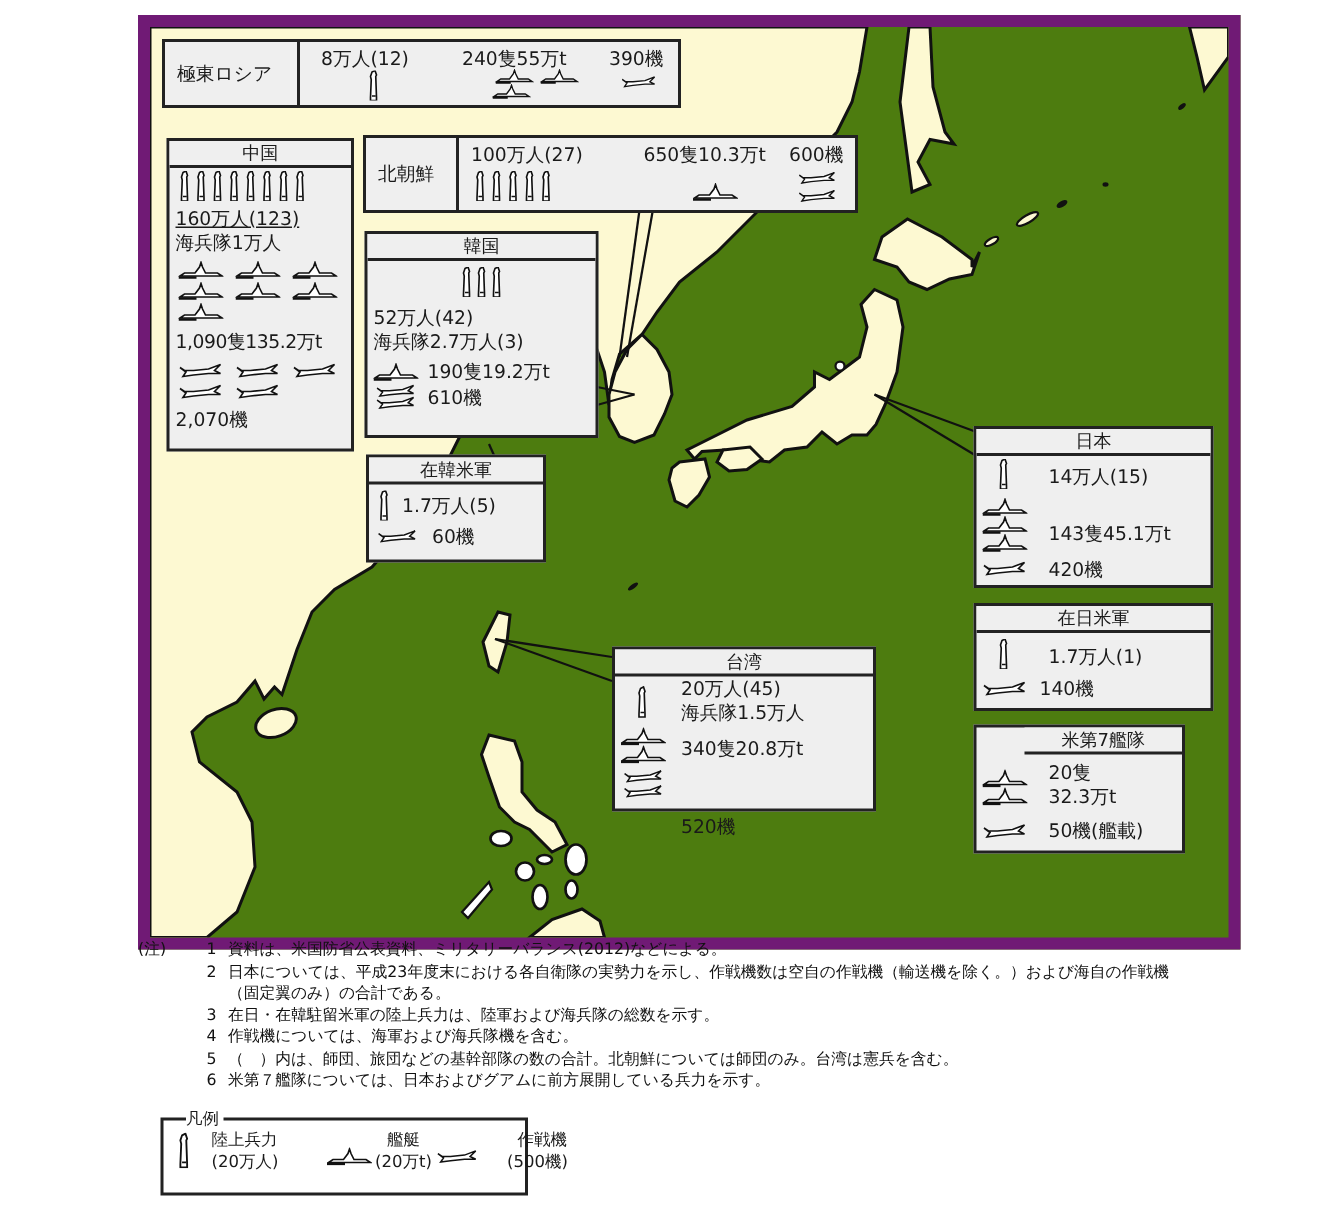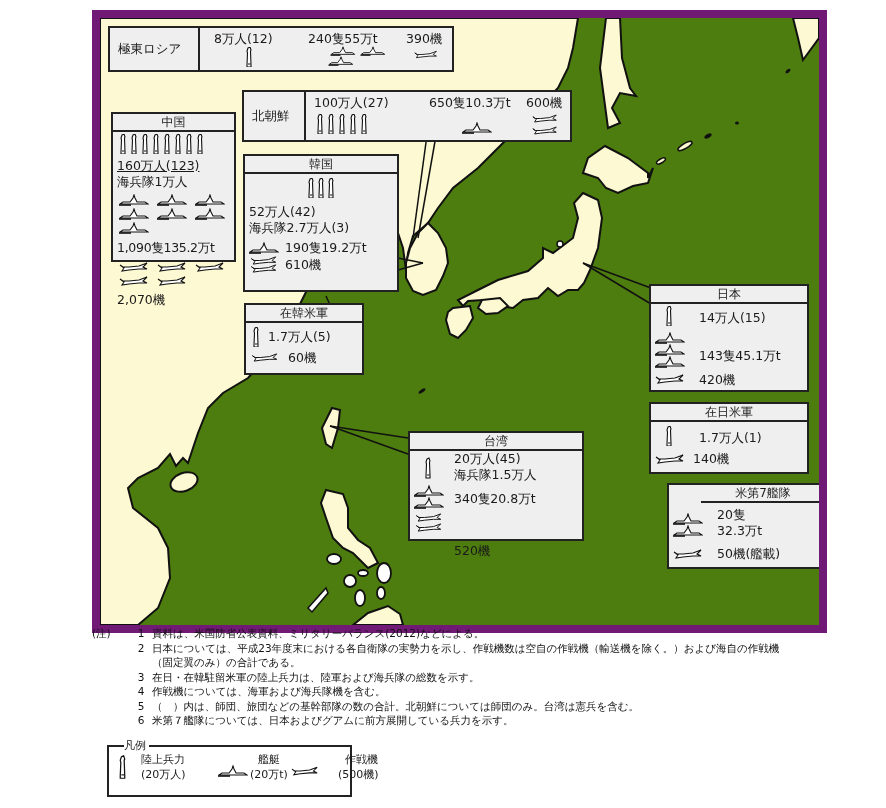--- a/index.html
+++ b/index.html
@@ -110,21 +110,21 @@
       </svg>
     <svg class="ico" style="left:250px; top:18px;" width="26" height="10">
         <use href="#ship"></use>
       </svg>
     <span class="txt" style="left:296px; top:3px;">390機</span>
     <svg class="ico" style="left:304px; top:22px;" width="24" height="9">
         <use href="#jet"></use>
       </svg>
   </div>
 
-  <div class="box" style="left:11px; top:74px; width:125px; height:150px;margin-top:20px;">
+  <div class="box" style="left:11px; top:74px; width:125px; height:209px;">
     <div class="hdr">中国</div>
     <div class="ico" style="left:6px; top:20px; display:flex; gap:3px;">
       <svg width="8" height="20">
           <use href="#soldier"></use>
         </svg>
       <svg width="8" height="20">
           <use href="#soldier"></use>
         </svg>
       <svg width="8" height="20">
           <use href="#soldier"></use>
@@ -288,21 +288,21 @@
     <svg class="ico" style="left:14px; top:22px;" width="8" height="20">
         <use href="#soldier"></use>
       </svg>
     <span class="txt" style="left:48px; top:26px;">1.7万人(1)</span>
     <svg class="ico" style="left:4px; top:50px;" width="30" height="10">
         <use href="#jet"></use>
       </svg>
     <span class="txt" style="left:42px; top:47px;">140機</span>
   </div>
 
-  <div class="box" style="left:567px; top:465px; width:160px; height:86px;padding-left:32px;">
+  <div class="box" style="left:549px; top:465px; width:141px; height:86px;padding-left:32px;">
     <div class="hdr">米第7艦隊</div>
     <svg class="ico" style="left:4px; top:28px;" width="30" height="12">
         <use href="#ship"></use>
       </svg>
     <svg class="ico" style="left:4px; top:40px;" width="30" height="12">
         <use href="#ship"></use>
       </svg>
     <span class="txt" style="left:48px; top:22px;">20隻</span>
     <span class="txt" style="left:48px; top:38px;">32.3万t</span>
     <svg class="ico" style="left:4px; top:64px;" width="30" height="10">

